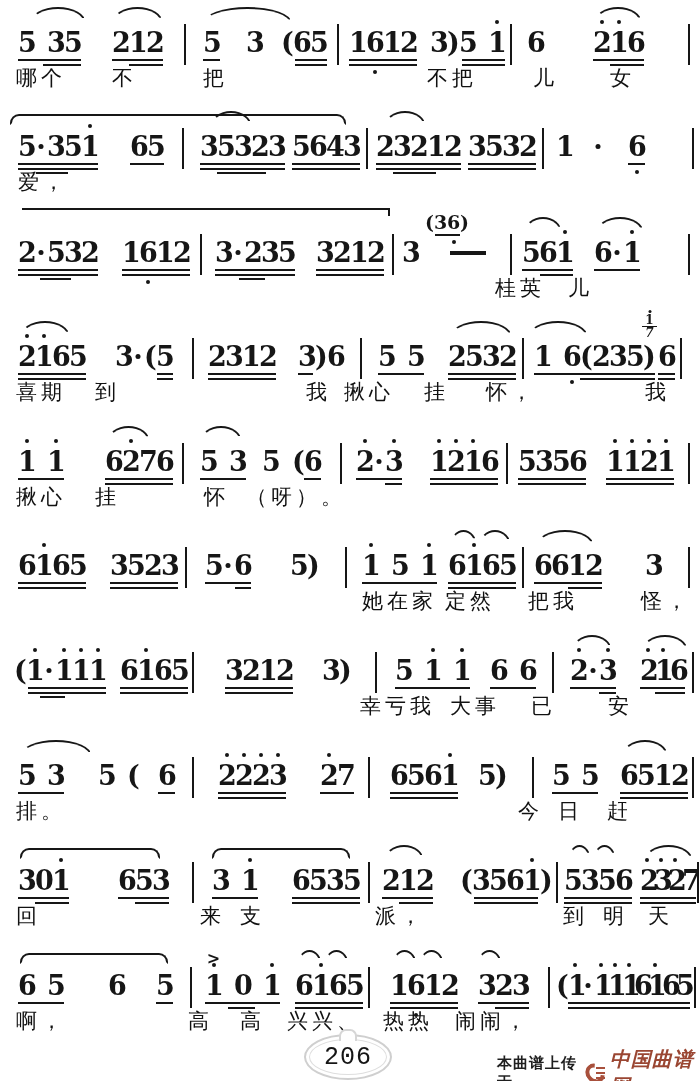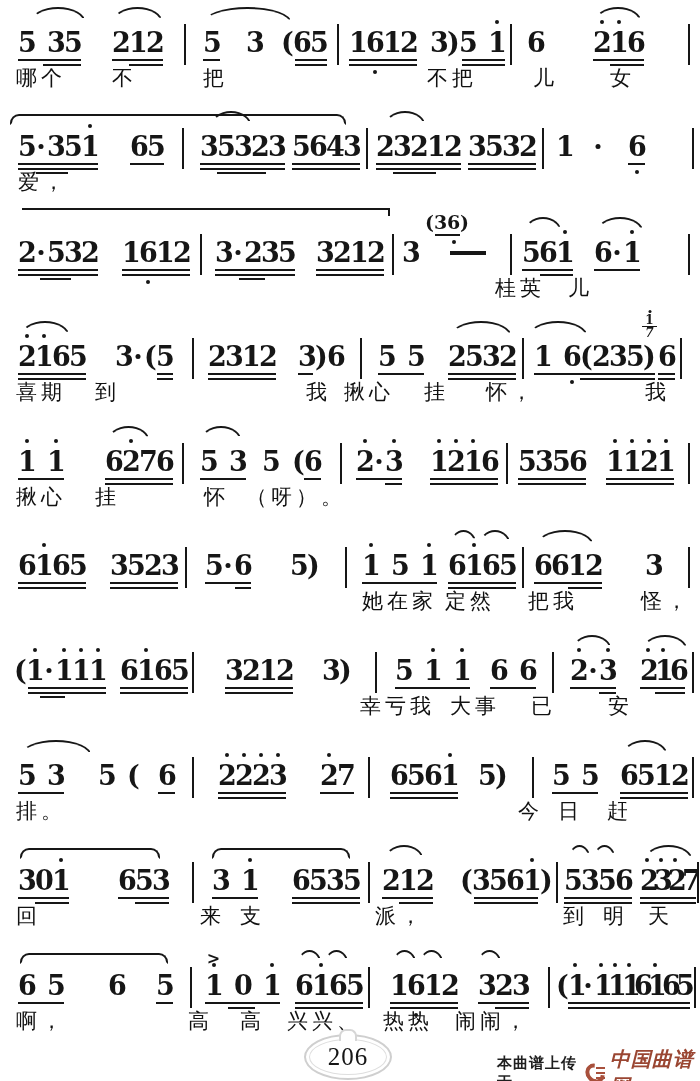--- a/index.html
+++ b/index.html
@@ -26,21 +26,21 @@
   .grace{position:absolute;left:-16px;top:-28px;width:15px;text-align:center;font-size:12px;line-height:12px;font-weight:700;}
   .grace .gtop{position:relative;display:block;border-bottom:1px solid var(--ink);}
   .grace .gtop i{position:absolute;left:50%;top:-4px;width:3px;height:3px;border-radius:50%;background:var(--ink);transform:translateX(-50%);}
   .grace .gbot{display:block;font-style:italic;}
   
   .ornament{position:absolute;left:304px;top:1034px;width:88px;height:46px;border:2px solid #cfcfcf;
             border-radius:50%;box-sizing:border-box;display:flex;align-items:center;justify-content:center;}
   .orn-inner{position:absolute;inset:3px;border:1px solid #dedede;border-radius:50%;}
   .orn-bump{position:absolute;left:50%;top:-7px;width:14px;height:10px;border:2px solid #d6d6d6;border-bottom:none;
             border-radius:7px 7px 0 0;transform:translateX(-50%);background:#fff;}
-  .pagenum{position:relative;font-size:25px;color:#151515;letter-spacing:1px;font-family:Liberation Serif, serif;text-align:center;}
+  .pagenum{position:relative;font-size:25px;color:#151515;letter-spacing:1px;font-family:Liberation Mono, monospace;text-align:center;}
   .credit{position:absolute;left:497px;top:1046px;display:flex;align-items:center;gap:6px;}
   .upnote{font-size:15px;font-weight:700;color:#1f1f1f;font-family:"DejaVu Sans",sans-serif;letter-spacing:1px;}
   .logo-icon{position:relative;width:21px;height:21px;display:inline-block;}
   .logo-c{position:absolute;inset:0;border-radius:50%;border:4px solid var(--brand);border-right-color:transparent;transform:rotate(-40deg);}
   .logo-l{position:absolute;right:-1px;width:9px;height:2px;background:var(--brand);}
   .logo-l.a{top:4px;} .logo-l.b{top:9px;} .logo-l.c{top:14px;}
   .sitename{font-size:20px;font-weight:800;font-style:italic;color:#9a4632;letter-spacing:1px;font-family:"DejaVu Sans",sans-serif;}
 </style>
 </head>
 <body>

